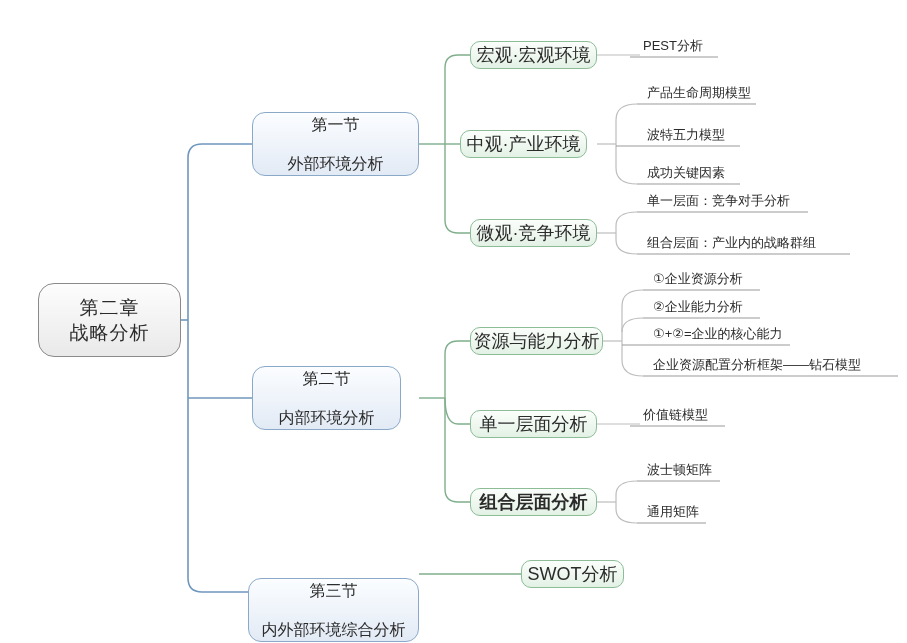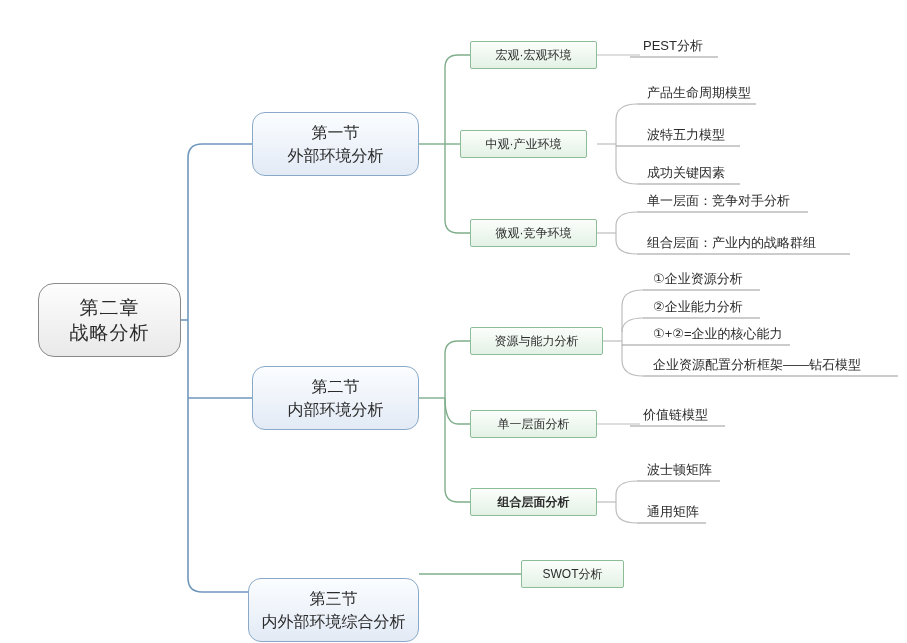--- a/index.html
+++ b/index.html
@@ -35,27 +35,28 @@
     line-height:25px;
     letter-spacing:1px;
   }
   
   .node.section{
     border:1px solid #8aa9c8;
     border-radius:13px;
     background:linear-gradient(to bottom,#fbfdff 0%,#eef3fa 55%,#e2eaf5 100%);
     font-size:16px;
     line-height:23px;
+    justify-content:space-between;
   }
   
   .node.sub{
     border:1px solid #8cbd97;
-    border-radius:2px;
+    border-radius:10px;
     background:linear-gradient(to bottom,#fbfefb 0%,#eef7ef 55%,#e3f1e5 100%);
-    font-size:12px;
+    font-size:18px;
     line-height:19px;
   }
 
   
   .leaf{
     position:absolute;
     font-size:13px;
     line-height:18px;
     color:#2b2b2b;
     white-space:nowrap;
@@ -153,21 +154,21 @@
   <div class="node root" style="left:38px;top:283px;width:143px;height:74px;">
     <span>第二章</span>
     <span>战略分析</span>
   </div>
 
   <div class="node section" style="left:252px;top:112px;width:167px;height:64px;">
     <span>第一节</span>
     <span>外部环境分析</span>
   </div>
 
-  <div class="node section" style="left:252px;top:366px;width:167px;height:64px;">
+  <div class="node section" style="left:252px;top:366px;width:149px;height:64px;">
     <span>第二节</span>
     <span>内部环境分析</span>
   </div>
 
   <div class="node section" style="left:248px;top:542px;width:171px;height:64px;margin-top:36px;">
     <span>第三节</span>
     <span>内外部环境综合分析</span>
   </div>
 
   <div class="node sub" style="left:470px;top:41px;width:127px;height:28px;">

